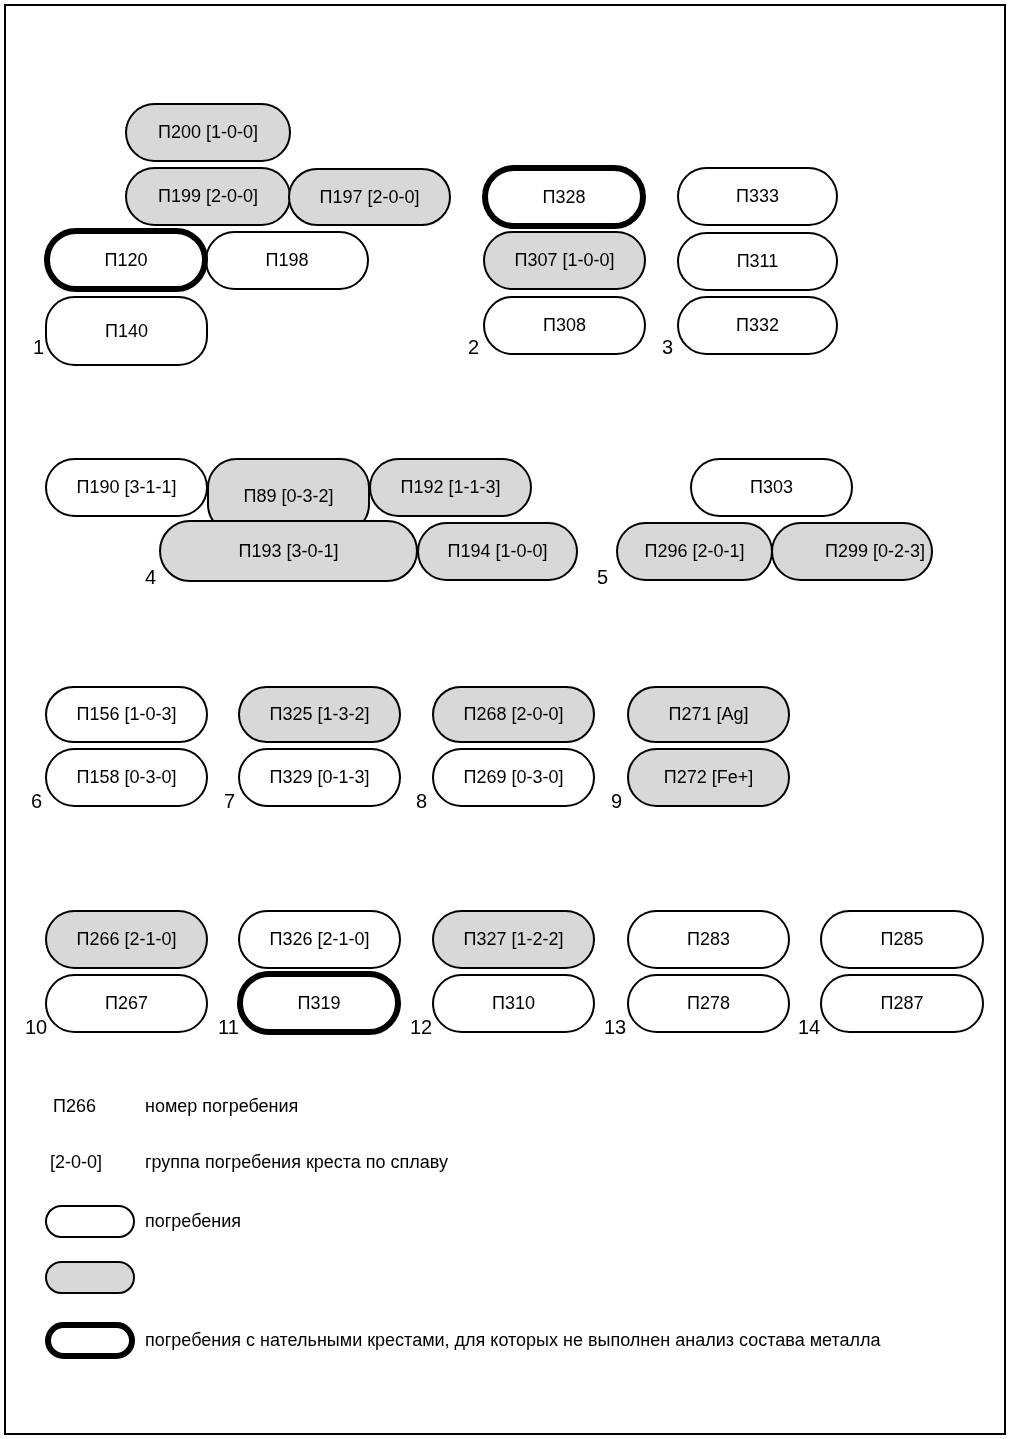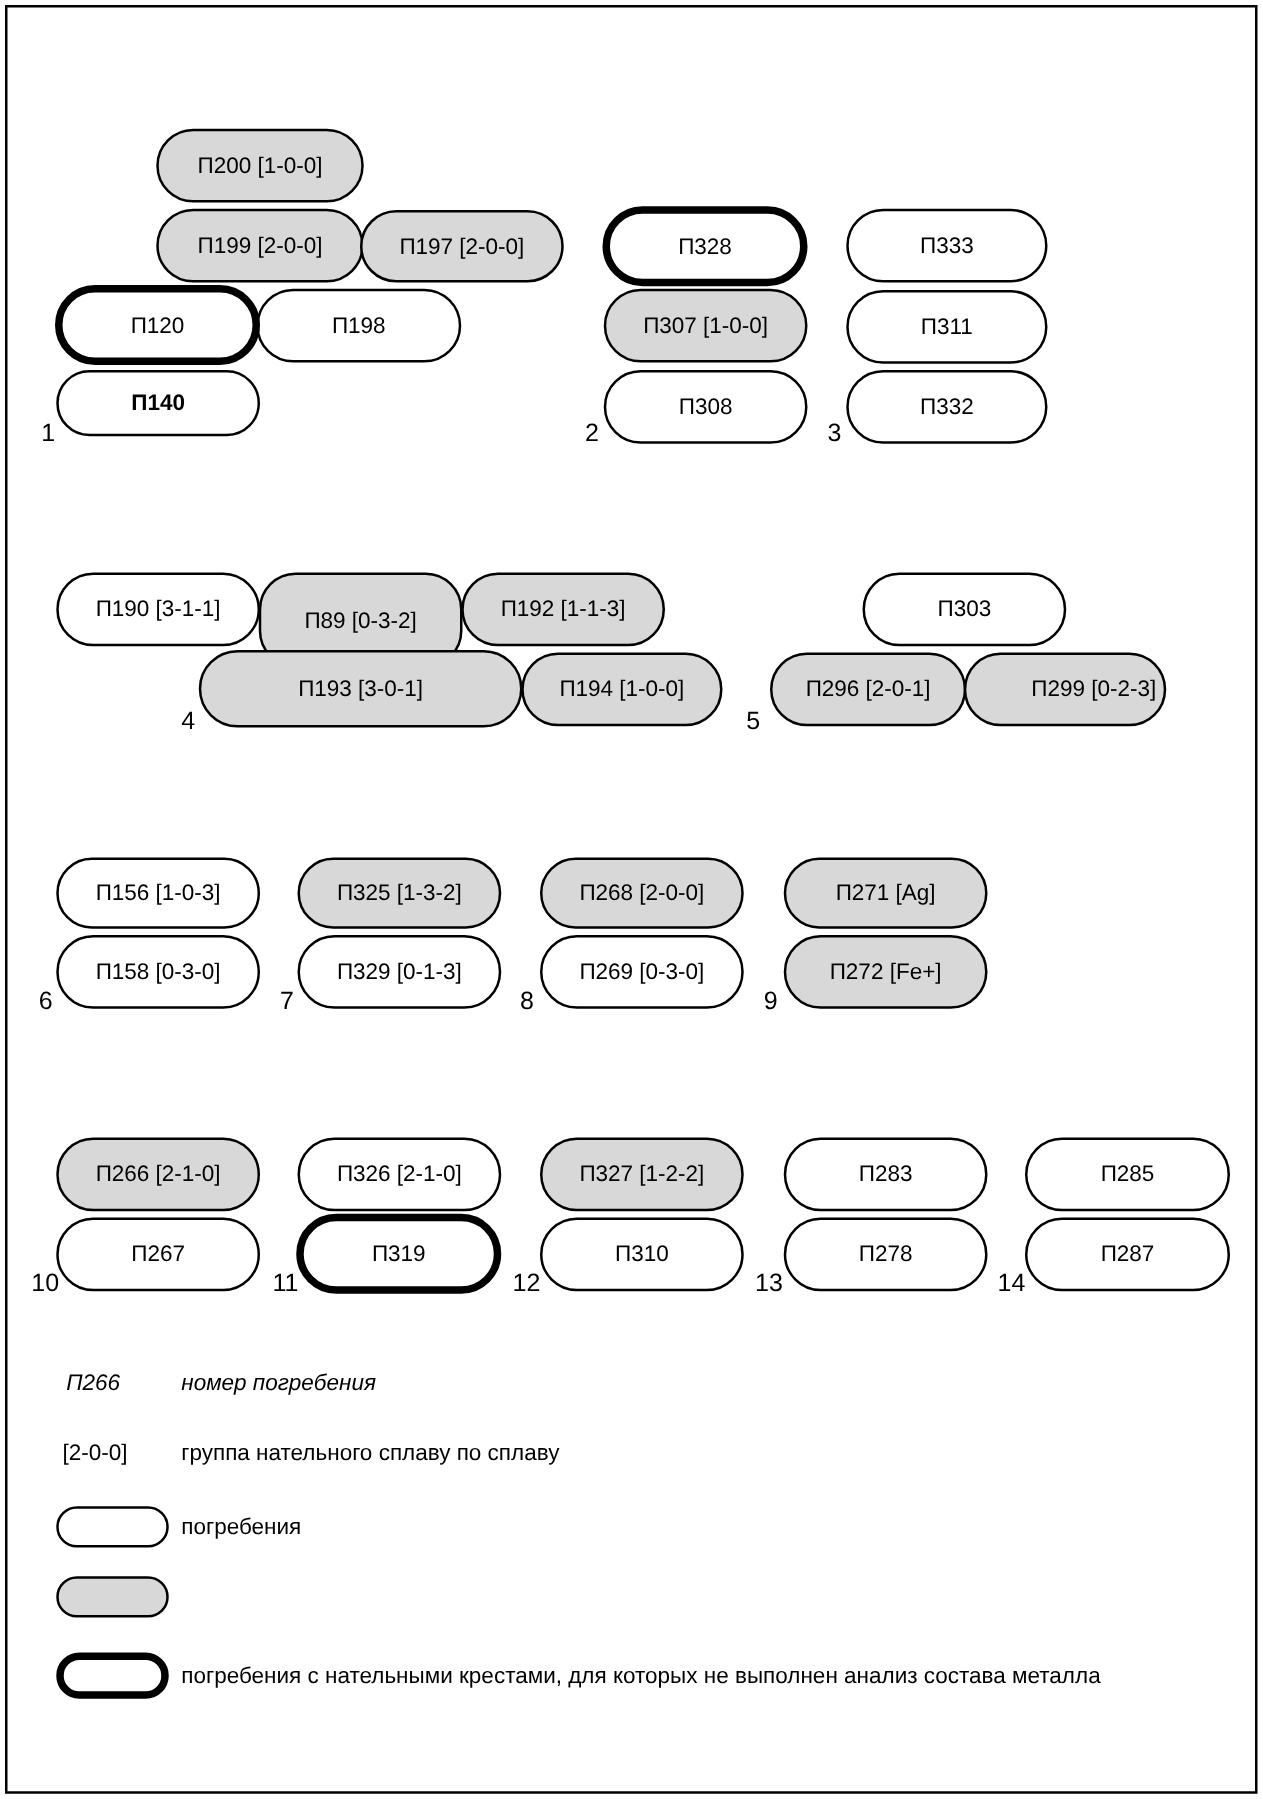--- a/index.html
+++ b/index.html
@@ -72,21 +72,21 @@
 
 <div class="page">
   <div class="frame"></div>
 
   <div id="nodes-layer">
       <div class="node style-alloy" style="left: 125px; top: 103px; width: 166px; height: 59px; border-radius: 29.5px;">П200 [1-0-0]</div>
       <div class="node style-alloy" style="left: 125px; top: 167px; width: 166px; height: 59px; border-radius: 29.5px;">П199 [2-0-0]</div>
       <div class="node style-alloy" style="left: 288px; top: 168px; width: 163px; height: 58px; border-radius: 29px;">П197 [2-0-0]</div>
       <div class="node style-plain" style="left: 205px; top: 231px; width: 164px; height: 59px; border-radius: 29.5px;">П198</div>
       <div class="node style-no-analysis" style="left: 44px; top: 228px; width: 164px; height: 64px; border-radius: 32px;">П120</div>
-      <div class="node style-plain" style="left: 45px; top: 296px; width: 163px; height: 53px; border-radius: 29.5px; font-weight: bold;">П140</div>
+      <div class="node style-plain" style="left: 45px; top: 296px; width: 163px; height: 70px; border-radius: 29.5px;">П140</div>
       <div class="group-label" style="left: 33px; top: 336px;">1</div>
       <div class="node style-no-analysis" style="left: 482px; top: 165px; width: 164px; height: 64px; border-radius: 32px;">П328</div>
       <div class="node style-alloy" style="left: 483px; top: 231px; width: 163px; height: 59px; border-radius: 29.5px;">П307 [1-0-0]</div>
       <div class="node style-plain" style="left: 483px; top: 296px; width: 163px; height: 59px; border-radius: 29.5px;">П308</div>
       <div class="group-label" style="left: 468px; top: 336px;">2</div>
       <div class="node style-plain" style="left: 677px; top: 167px; width: 161px; height: 59px; border-radius: 29.5px;">П333</div>
       <div class="node style-plain" style="left: 677px; top: 232px; width: 161px; height: 59px; border-radius: 29.5px;">П311</div>
       <div class="node style-plain" style="left: 677px; top: 296px; width: 161px; height: 59px; border-radius: 29.5px;">П332</div>
       <div class="group-label" style="left: 662px; top: 336px;">3</div>
       <div class="node style-plain" style="left: 45px; top: 458px; width: 163px; height: 59px; border-radius: 29.5px;">П190 [3-1-1]</div>
@@ -122,28 +122,28 @@
       <div class="group-label" style="left: 410px; top: 1016px;">12</div>
       <div class="node style-plain" style="left: 627px; top: 910px; width: 163px; height: 59px; border-radius: 29.5px;">П283</div>
       <div class="node style-plain" style="left: 627px; top: 974px; width: 163px; height: 59px; border-radius: 29.5px;">П278</div>
       <div class="group-label" style="left: 604px; top: 1016px;">13</div>
       <div class="node style-plain" style="left: 820px; top: 910px; width: 164px; height: 59px; border-radius: 29.5px;">П285</div>
       <div class="node style-plain" style="left: 820px; top: 974px; width: 164px; height: 59px; border-radius: 29.5px;">П287</div>
       <div class="group-label" style="left: 798px; top: 1016px;">14</div>
     </div>
 
   <div>
-    <div class="legend-row" style="top:1085px; height:42px;font-style:italic;">
+    <div class="legend-row" style="top:1085px; height:42px;">
       <div class="legend-key text-key">П266</div>
       <div class="legend-desc">номер погребения</div>
     </div>
 
     <div class="legend-row" style="top:1141px; height:42px;">
       <div class="legend-key text-key" style="padding-left:5px;">[2-0-0]</div>
-      <div class="legend-desc">группа нательного сплаву по сплаву</div>
+      <div class="legend-desc">группа погребения креста по сплаву</div>
     </div>
 
     <div class="legend-row" style="top:1197px; height:48px;">
       <div class="legend-key">
         <div class="swatch"></div>
       </div>
       <div class="legend-desc">погребения</div>
     </div>
 
     <div class="legend-row" style="top:1253px; height:48px;">

